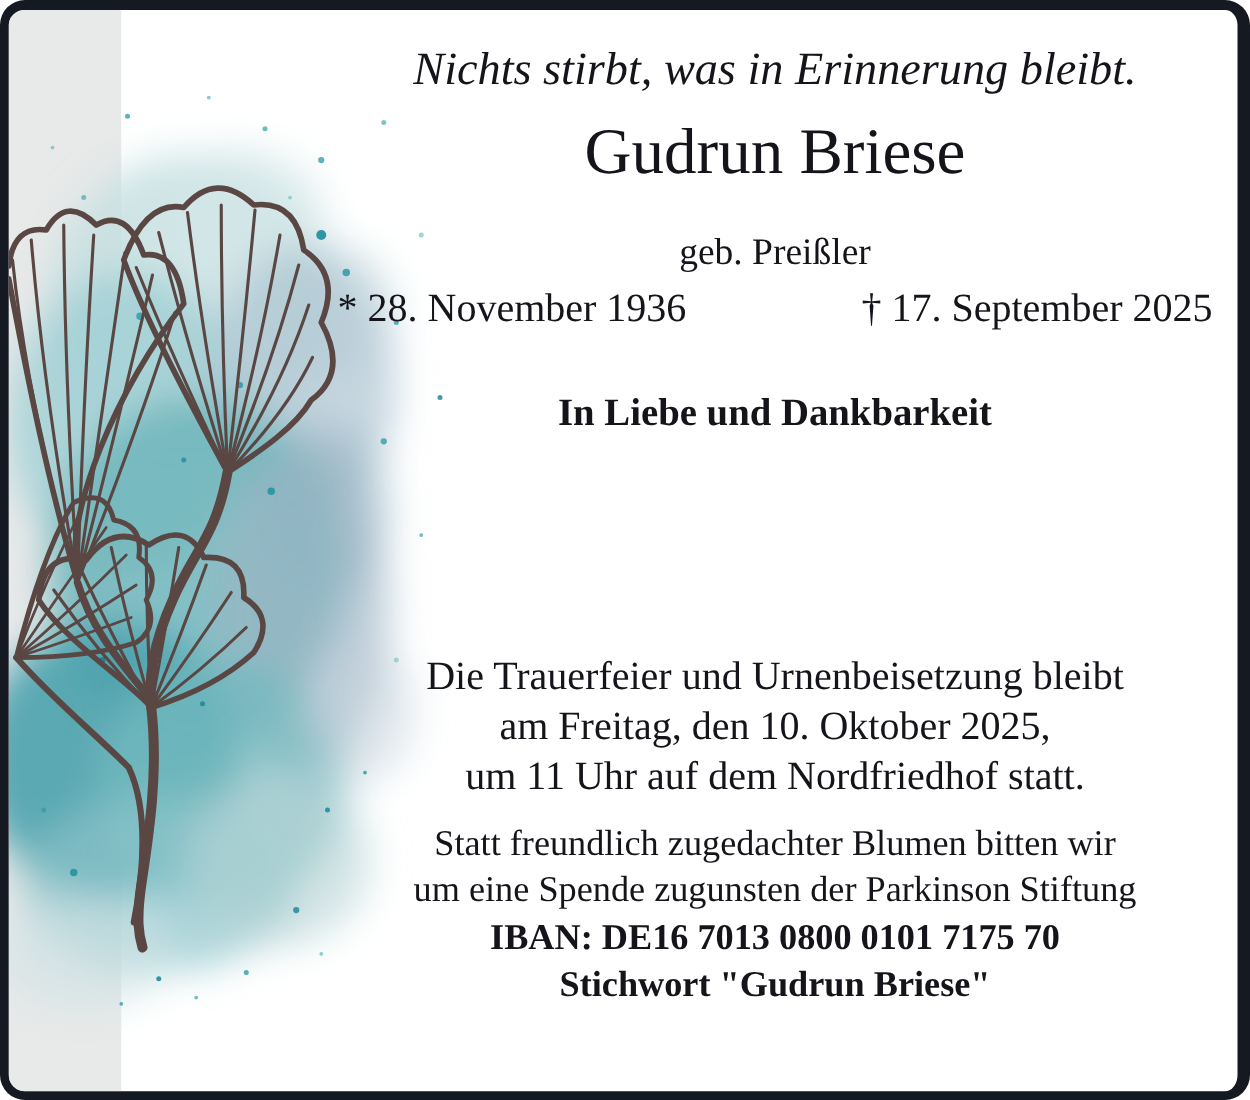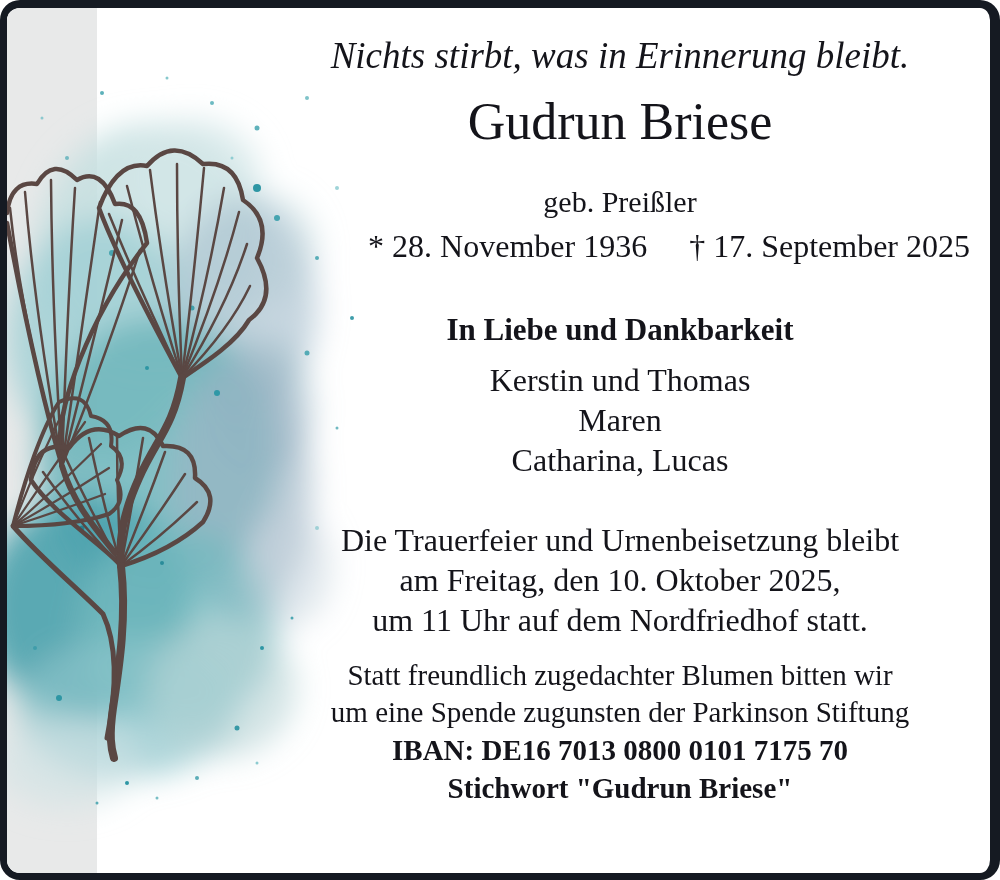--- a/index.html
+++ b/index.html
@@ -24,21 +24,21 @@
     position:absolute;left:0;top:0;
   }
   .txt{
     position:absolute;left:263px;width:700px;
     text-align:center;
     white-space:nowrap;
   }
   .quote{top:26px;font-style:italic;font-size:37px;}
   .name{top:88px;font-size:52px;line-height:1;}
   .maiden{top:177px;font-size:30px;text-align:center;}
-  .dates{top:220px;font-size:32px;display:flex;justify-content:flex-end;gap:42px;}
+  .dates{top:220px;font-size:32px;display:flex;justify-content:space-between;gap:42px;}
   .tribute{top:304px;font-size:31px;font-weight:bold;}
   .mourners{top:352px;font-size:32px;line-height:40px;}
   .service{top:512px;font-size:32px;line-height:40px;}
   .donation{top:649px;font-size:29px;line-height:37px;}
   .iban{top:726px;font-size:29px;font-weight:bold;}
   .keyword{top:764px;font-size:29px;font-weight:bold;}
   .footer{top:822px;font-size:26px;}
 </style>
 </head>
 <body>
@@ -167,25 +167,20 @@
   <div class="txt name">Gudrun Briese</div>
   <div class="txt maiden">geb. Preißler</div>
 
   <div class="txt dates">
     <span>* 28. November 1936</span>
     <span>† 17. September 2025</span>
   </div>
 
   <div class="txt tribute">In Liebe und Dankbarkeit</div>
 
-  <div class="txt mourners">
-    <div>Kerstin und Thomas</div>
-    <div>Maren</div>
-    <div>Catharina, Lucas</div>
-  </div>
 
   <div class="txt service">
     <div>Die Trauerfeier und Urnenbeisetzung bleibt</div>
     <div>am Freitag, den 10. Oktober 2025,</div>
     <div>um 11 Uhr auf dem Nordfriedhof statt.</div>
   </div>
 
   <div class="txt donation">
     <div>Statt freundlich zugedachter Blumen bitten wir</div>
     <div>um eine Spende zugunsten der Parkinson Stiftung</div>

